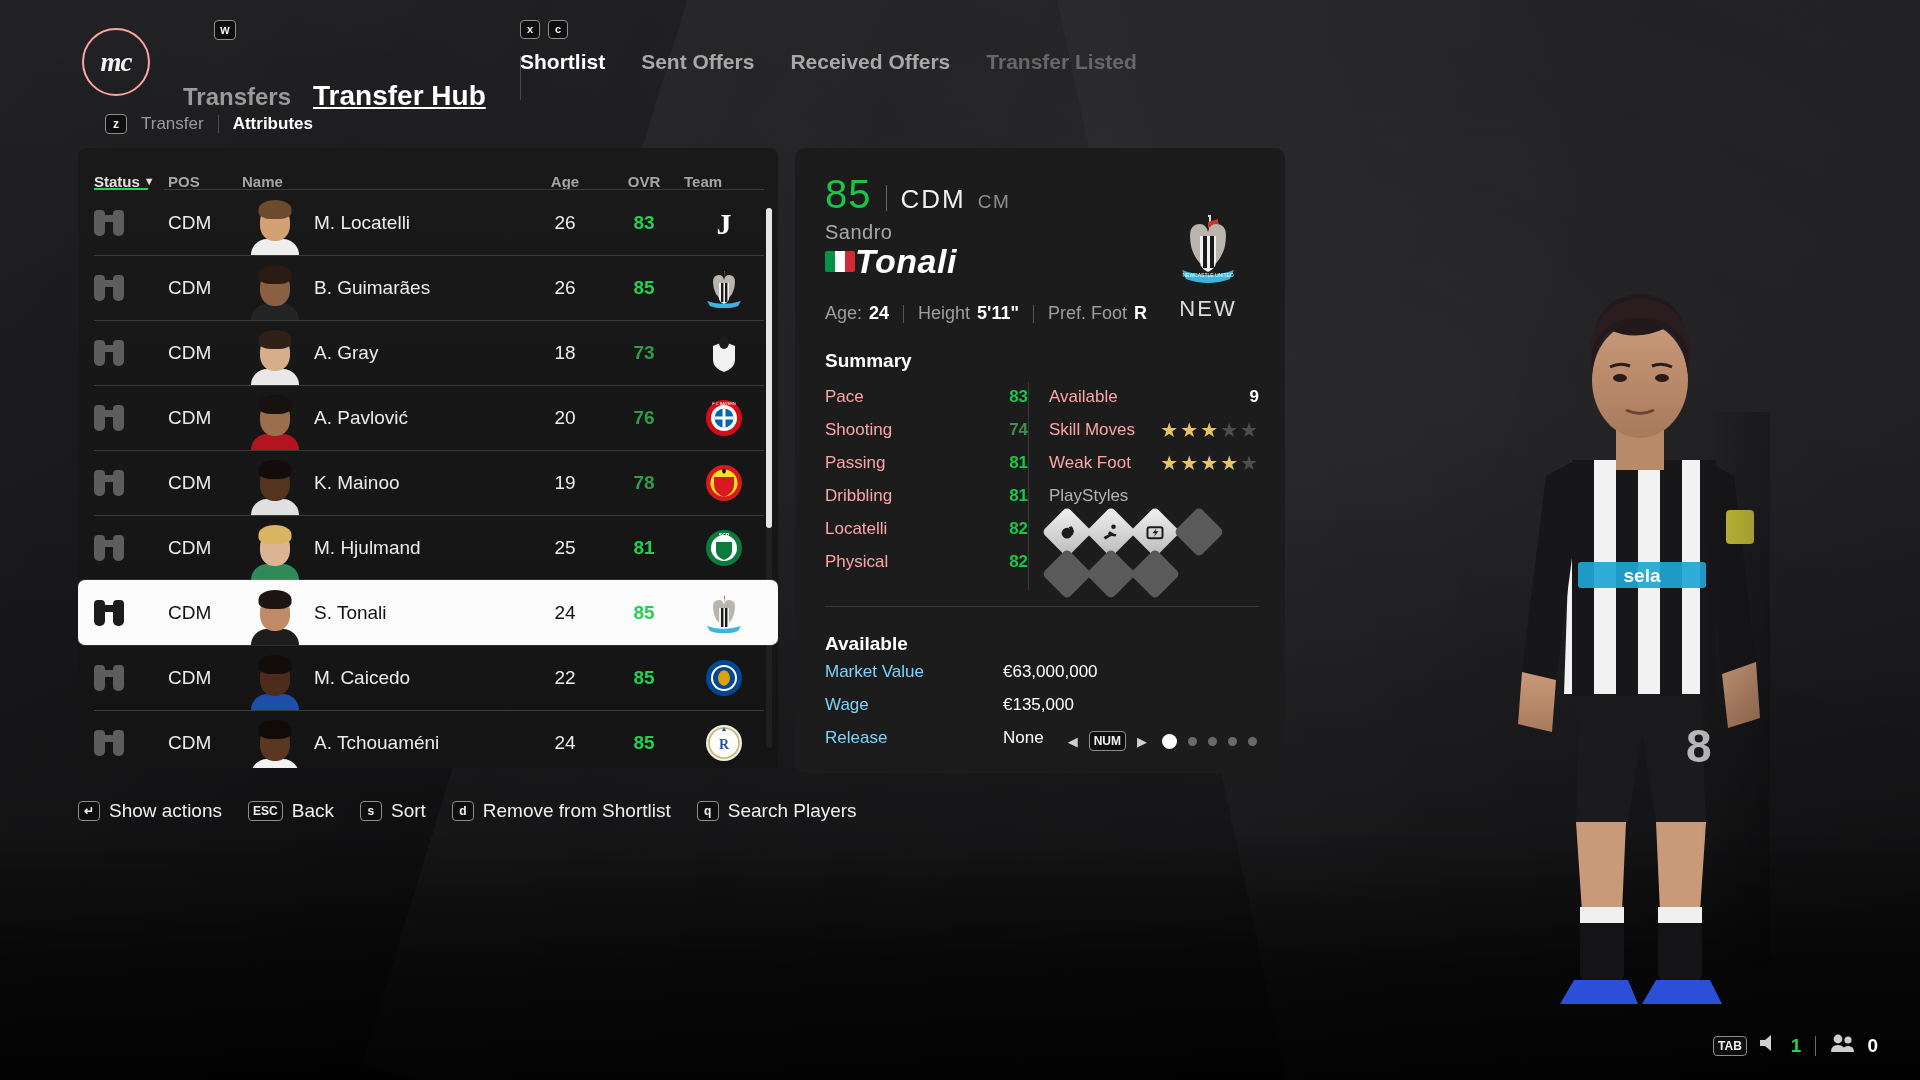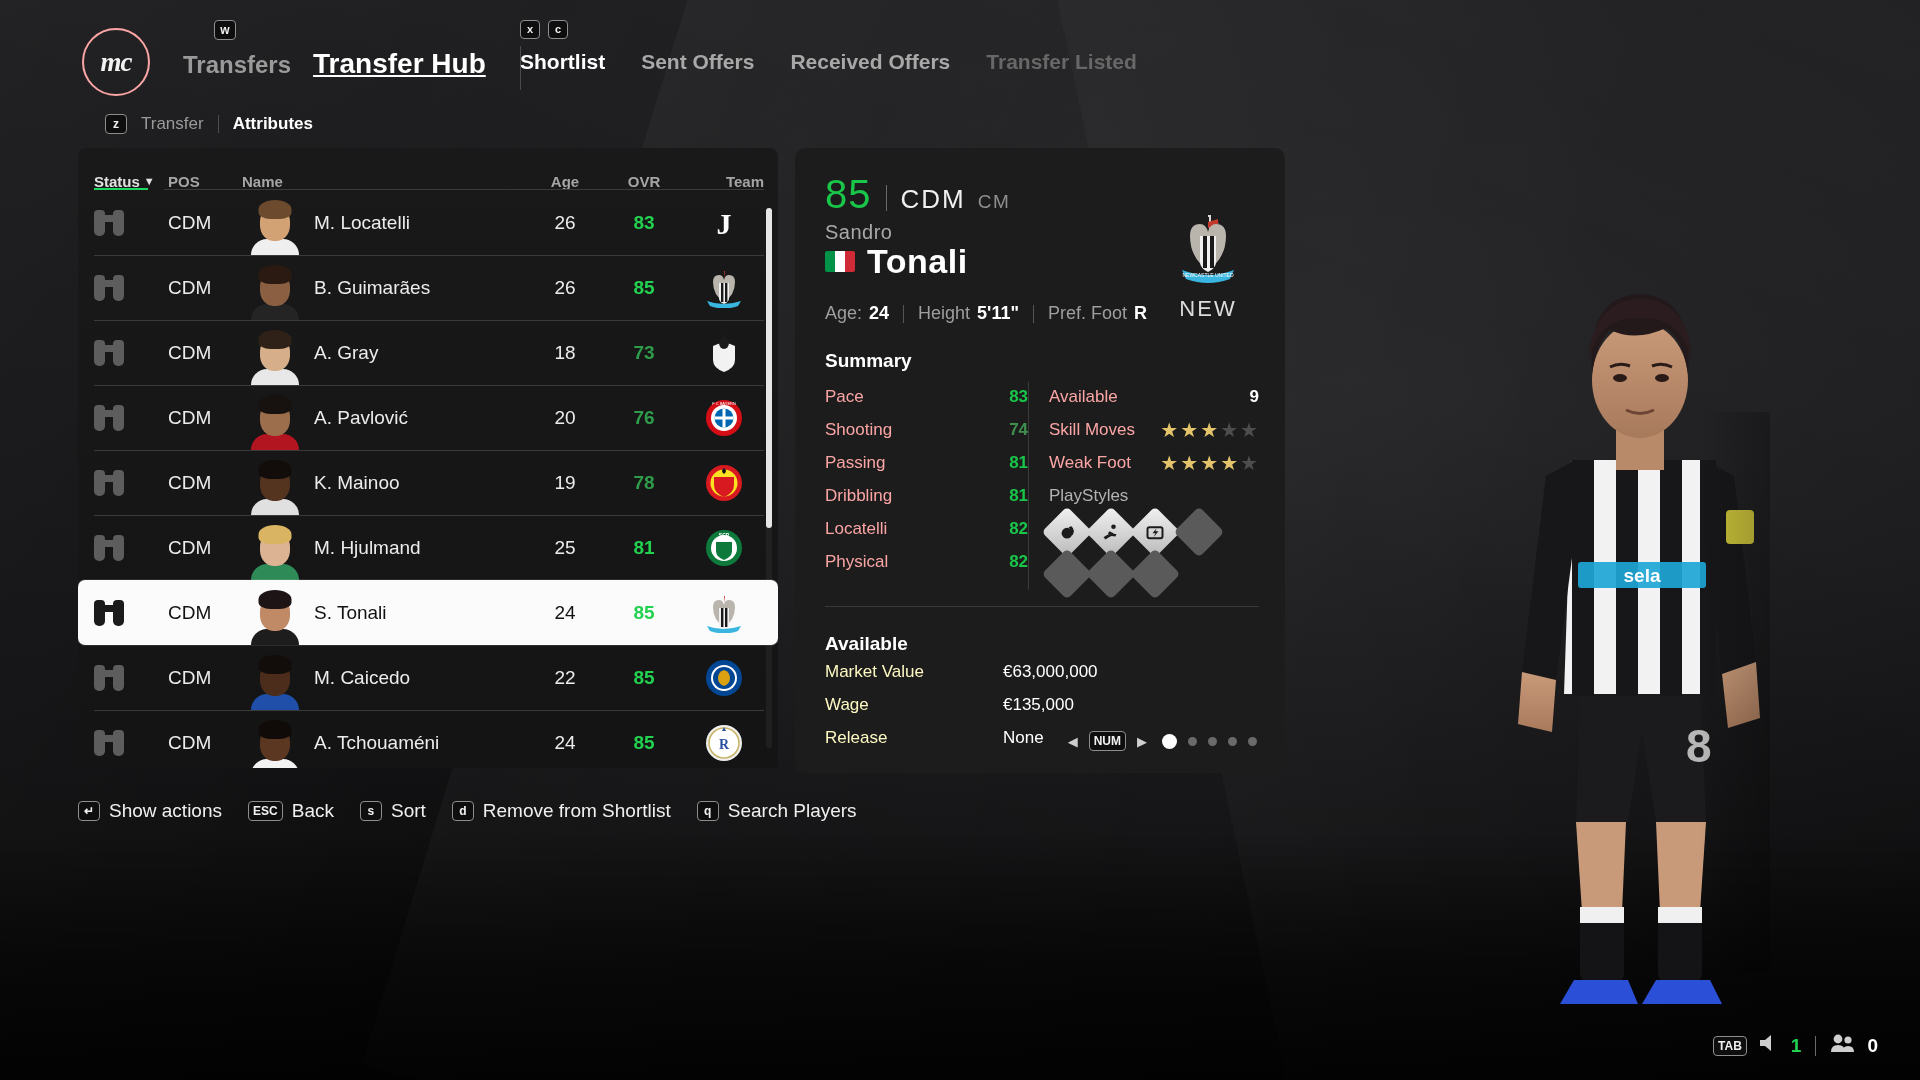--- a/index.html
+++ b/index.html
@@ -44,21 +44,21 @@
     border:2px solid #fca5a5;
     display:flex; align-items:center; justify-content:center;
   }
   .logo-text {
     font-family:"Liberation Serif", serif;
     font-style:italic; font-weight:700;
     font-size:27px; letter-spacing:-1px; color:#f2f2f2;
   }
 
   .nav-main { position:absolute; left:183px; top:48px; display:flex; align-items:baseline; gap:22px; }
-  .nav-item { font-size:24px; color:#9a9a9a; font-weight:700; white-space:nowrap; }
+  .nav-item { font-size:24px; color:#9a9a9a; font-weight:700; white-space:nowrap;margin-top:32px; }
   .nav-item.active { color:#fff; font-size:28px; font-weight:700;text-decoration:underline; }
   .nav-sep { width:1px; height:44px; background:#4a4a4a; align-self:center; margin:0 12px; position:relative; top:-2px;}
 
   .nav-tabs { position:absolute; left:520px; top:50px; display:flex; align-items:baseline; gap:36px; }
   .tab { font-size:21px; color:#a8a8a8; font-weight:700; white-space:nowrap; }
   .tab.active { color:#fff; }
   .tab.dim { color:#676767; }
 
   .key {
     display:inline-flex; align-items:center; justify-content:center;
@@ -91,21 +91,21 @@
     display:flex; align-items:flex-end; height:42px;
     padding:0 14px 0 16px;
     font-size:15px; color:#a5a5a5; font-weight:700;
     position:relative;
   }
   .col-status { width:74px; display:flex; align-items:center; gap:4px; color:#e2e2e2; }
   .col-pos    { width:74px; }
   .col-name   { flex:1; }
   .col-age    { width:78px; text-align:center; }
   .col-ovr    { width:80px; text-align:center; }
-  .col-team   { width:80px; text-align:right; }
+  .col-team   { width:80px; text-align:left; }
   .sort-caret { font-size:11px; color:#e2e2e2; position:relative; top:-1px; }
   .head-underline {
     position:absolute; left:16px; bottom:0; width:54px; height:2px; background:#1ed760;
   }
   .head-rule {
     position:absolute; left:86px; right:14px; bottom:0; height:1px; background:#3a3a3a;
   }
 
   .rows { position:relative; }
   .row {
@@ -192,21 +192,21 @@
     background:#1c1c1c;
     border-radius:10px;
     padding:26px 26px 0 30px;
   }
   .d-rating-line { display:flex; align-items:baseline; gap:12px; }
   .d-ovr { font-size:40px; font-weight:400; color:#19c64a; letter-spacing:1px; line-height:1; }
   .d-bar { width:1px; height:26px; background:#6a6a6a; margin:0 2px; position:relative; top:3px; }
   .d-pos { font-size:26px; color:#f0f0f0; letter-spacing:2px; }
   .d-pos2 { font-size:19px; color:#8e8e8e; letter-spacing:1.5px; }
   .d-first { font-size:20px; color:#a9a9a9; margin-top:6px; letter-spacing:.5px; }
-  .d-lastline { display:flex; align-items:center; gap:12px; margin-top:-2px; }
+  .d-lastline { display:flex; align-items:center; margin-top:-2px;font-style:italic; }
   .flag { width:30px; height:21px; display:flex; overflow:hidden; border-radius:2px; }
   .flag span { flex:1; }
   .d-last { font-size:34px; font-weight:700; color:#fff; letter-spacing:.5px; }
 
   .d-bio { margin-top:22px; display:flex; align-items:center; gap:0; font-size:18px; }
   .d-bio .lbl { color:#9e9e9e; }
   .d-bio .val { color:#fff; font-weight:700; margin-left:7px; }
   .d-bio .sep { width:1px; height:18px; background:#555; margin:0 14px; }
 
   .d-crest {
@@ -240,21 +240,21 @@
     border-radius:5px;
     display:flex; align-items:center; justify-content:center;
   }
   .ps.on { background:linear-gradient(135deg,#f2f2f2,#b9b9b9); }
   .ps.off { background:#5a5a5a; }
   .ps-inner { transform:rotate(-45deg); display:flex; align-items:center; justify-content:center; }
 
   .d-divider { height:1px; background:#3a3a3a; margin:14px 0 0 0; }
 
   .d-fin { display:flex; justify-content:flex-start; height:33px; font-size:17px; align-items:center; }
-  .d-fin .k { width:178px; color:#fef9c3; }
+  .d-fin .k { width:178px; color:#7dd3fc; }
   .d-fin .v { color:#fff; }
 
   .pager {
     position:absolute; right:28px; bottom:22px;
     display:flex; align-items:center; gap:11px;
   }
   .pager-arrow { color:#cfcfcf; font-size:13px; }
   .pager-dot { width:9px; height:9px; border-radius:50%; background:#6a6a6a; }
   .pager-dot.active { width:15px; height:15px; background:#fff; }
 

